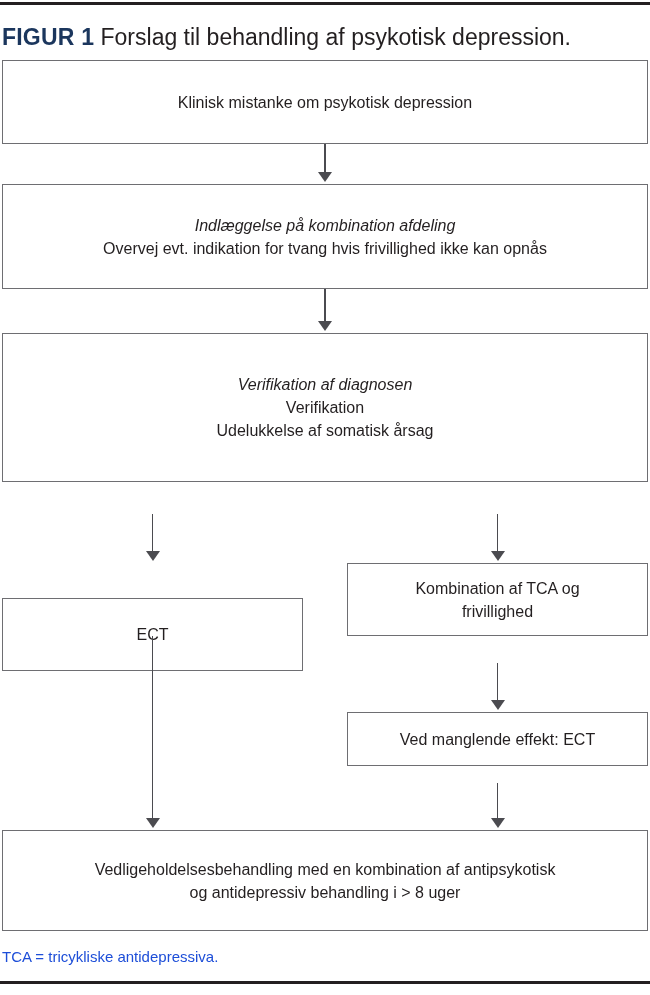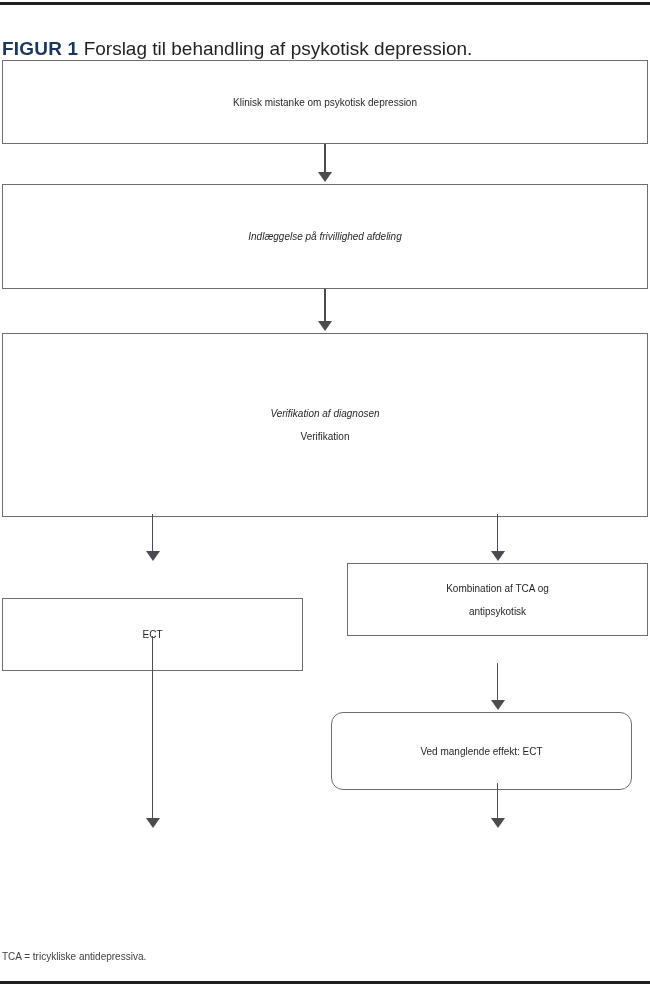--- a/index.html
+++ b/index.html
@@ -35,24 +35,24 @@
     position: absolute;
     left: 0; top: 981px;
     width: 650px;
     height: 3px;
     background: #231f20;
   }
 
   
   .caption {
     position: absolute;
-    left: 2px; top: 36px;
+    left: 2px; top: 24px;
     width: 640px;
     height: 26px;
-    font-size: 19px;
+    font-size: 23px;
     line-height: 26px;
     white-space: nowrap;
   }
   .caption .figlabel {
     color: #1b365d;
     font-weight: bold;
     letter-spacing: 0.2px;
   }
   .caption .figtitle {
     color: #231f20;
@@ -62,34 +62,34 @@
   
   .node {
     position: absolute;
     box-sizing: border-box;
     border: 1.6px solid #6e6e72;
     background: #ffffff;
     display: flex;
     flex-direction: column;
     justify-content: center;
     text-align: center;
-    font-size: 10px;
+    font-size: 16px;
     line-height: 23px;
     color: #231f20;
   }
   .node .ln { display: block; }
   .node .ln.italic { font-style: italic; }
 
   
   .node-suspicion   { left: 2px;   top: 60px;  width: 646px; height: 84px;  }
   .node-admission   { left: 2px;   top: 184px; width: 646px; height: 105px; }
-  .node-verify      { left: 2px;   top: 333px; width: 646px; height: 184px; }
+  .node-verify      { left: 2px;   top: 333px; width: 646px; height: 149px; }
   .node-ect         { left: 2px;   top: 563px; width: 301px; height: 73px; margin-top: 35px;  }
   .node-combination { left: 347px; top: 563px; width: 301px; height: 73px; }
-  .node-ect-failure { left: 331px; top: 712px; width: 301px; height: 78px; border-radius: 12px;  }
+  .node-ect-failure { left: 347px; top: 712px; width: 301px; height: 54px;  }
   .node-maintenance { left: 2px;   top: 830px; width: 646px; height: 101px; }
 
   
   .conn {
     position: absolute;
     width: 1.6px;
     background: #4b4b50;
   }
   .arrowhead {
     position: absolute;
@@ -97,23 +97,23 @@
     border-left: 7px solid transparent;
     border-right: 7px solid transparent;
     border-top: 10px solid #4b4b50;
   }
 
   
   .footnote {
     position: absolute;
     left: 2px; top: 947px;
     width: 640px;
-    font-size: 10px;
+    font-size: 15px;
     line-height: 20px;
-    color: #404040;
+    color: #1d4ed8;
     white-space: nowrap;
   }
 </style>
 </head>
 <body>
 
 <div class="page">
 
   <div class="rule-top"></div>
 
@@ -122,57 +122,63 @@
   </div>
 
   <div class="node node-suspicion">
     <span class="ln">Klinisk mistanke om psykotisk depression</span>
   </div>
 
   <div class="conn" style="left:324.2px; top:144px; height:29px;"></div>
   <div class="arrowhead" style="left:318px; top:172px;"></div>
 
   <div class="node node-admission">
-    <span class="ln italic">Indlæggelse på frivillighed afdeling</span>
+    <span class="ln italic">Indlæggelse på kombination afdeling</span>
+    <span class="ln">Overvej evt. indikation for tvang hvis frivillighed ikke kan opnås</span>
   </div>
 
   <div class="conn" style="left:324.2px; top:289px; height:33px;"></div>
   <div class="arrowhead" style="left:318px; top:321px;"></div>
 
   <div class="node node-verify">
     <span class="ln italic">Verifikation af diagnosen</span>
     <span class="ln">Verifikation</span>
+    <span class="ln">Udelukkelse af somatisk årsag</span>
   </div>
 
   <div class="conn" style="left:151.7px; top:514px; height:38px;"></div>
   <div class="arrowhead" style="left:145.5px; top:551px;"></div>
 
   <div class="conn" style="left:496.7px; top:514px; height:38px;"></div>
   <div class="arrowhead" style="left:490.5px; top:551px;"></div>
 
   <div class="node node-ect">
     <span class="ln">ECT</span>
   </div>
 
   <div class="node node-combination">
     <span class="ln">Kombination af TCA og</span>
-    <span class="ln">antipsykotisk</span>
+    <span class="ln">frivillighed</span>
   </div>
 
   <div class="conn" style="left:496.7px; top:663px; height:38px;"></div>
   <div class="arrowhead" style="left:490.5px; top:700px;"></div>
 
   <div class="node node-ect-failure">
     <span class="ln">Ved manglende effekt: ECT</span>
   </div>
 
   <div class="conn" style="left:151.7px; top:636px; height:183px;"></div>
   <div class="arrowhead" style="left:145.5px; top:818px;"></div>
 
   <div class="conn" style="left:496.7px; top:783px; height:36px;"></div>
   <div class="arrowhead" style="left:490.5px; top:818px;"></div>
 
+  <div class="node node-maintenance">
+    <span class="ln">Vedligeholdelsesbehandling med en kombination af antipsykotisk</span>
+    <span class="ln">og antidepressiv behandling i &gt; 8 uger</span>
+  </div>
 
   <div class="footnote">TCA = tricykliske antidepressiva.</div>
 
   <div class="rule-bottom"></div>
 
 </div>
 
 </body></html>

